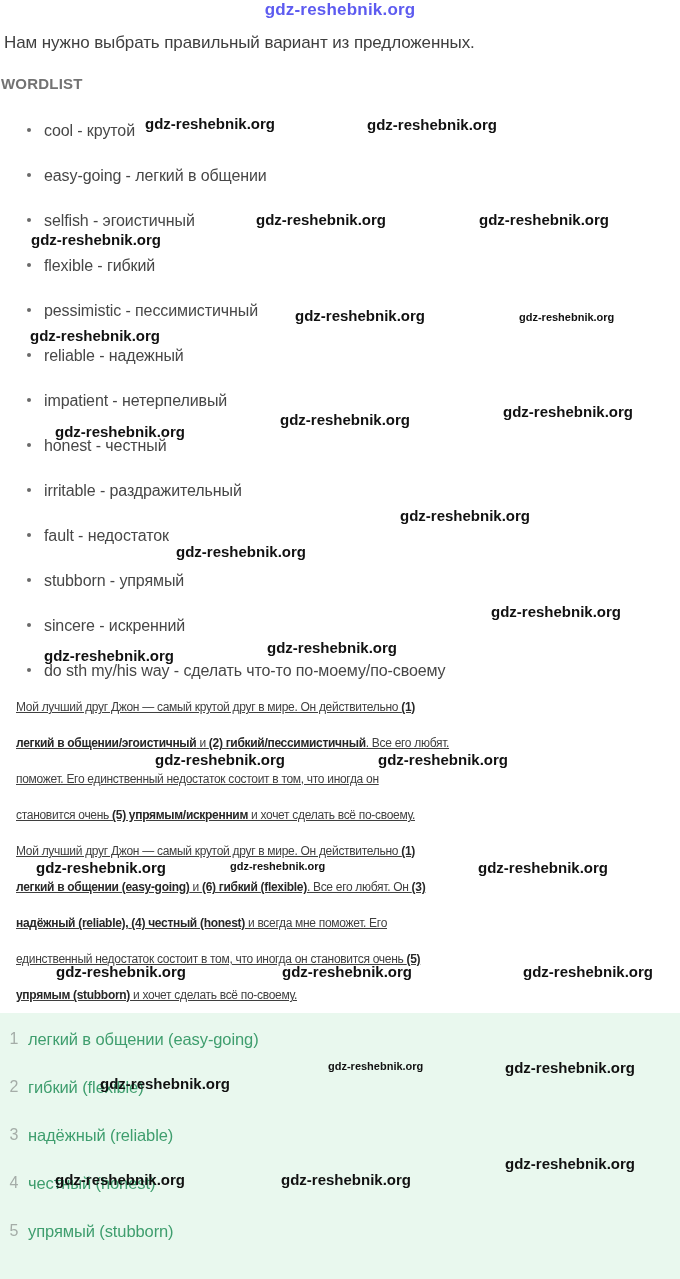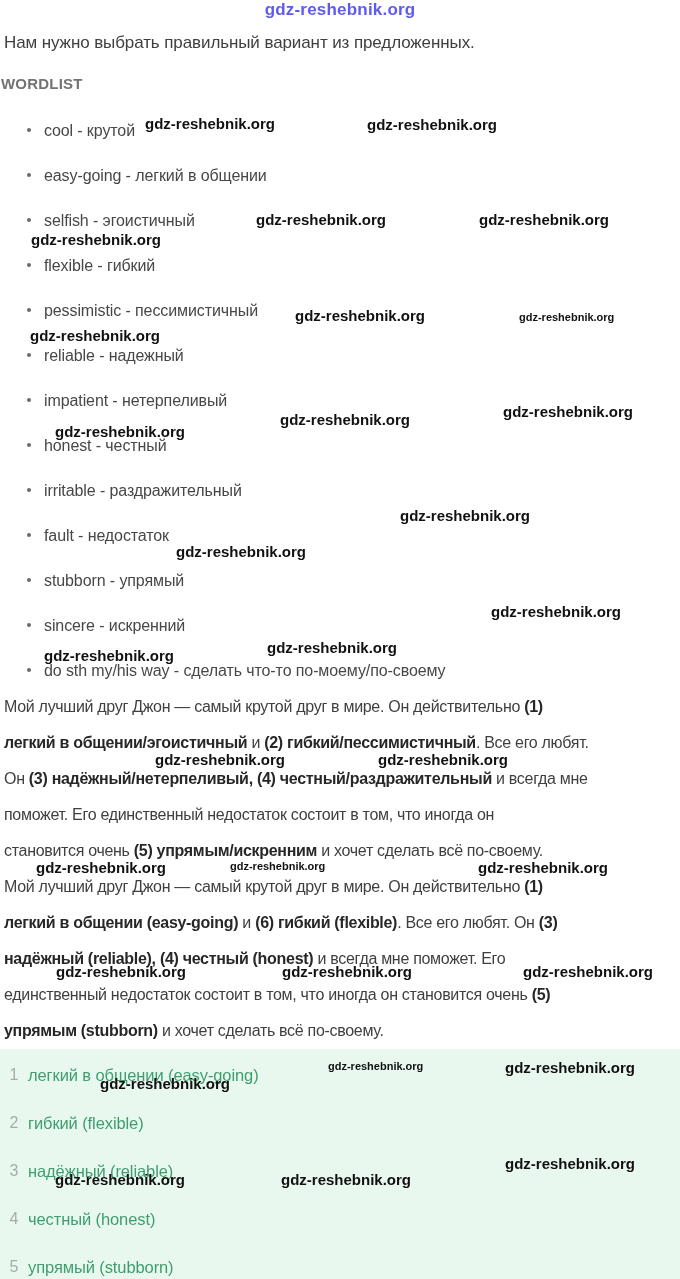--- a/index.html
+++ b/index.html
@@ -32,21 +32,21 @@
   ul.wordlist li {
     position: relative; font-size: 16px; line-height: 21px;
     margin-bottom: 24px; color: #474747; letter-spacing: -0.1px;
   }
   ul.wordlist li:last-child { margin-bottom: 0; }
   .dot {
     position: absolute; left: -17px; top: 8px; width: 4px; height: 4px;
     border-radius: 50%; background: #6a6a6a; display: block;
   }
 
-  .para { margin: 8px 4px 0; font-size: 16px; letter-spacing: -0.3px; }
+  .para { margin: 8px 16px 0; font-size: 12px; letter-spacing: -0.3px; text-decoration: underline; }
   .para + .para { margin-top: 0; }
   .tline { line-height: 36px; white-space: nowrap; }
   .b { font-weight: 700; color: var(--bold-text, #272727); }
 
   .answers {
     background: var(--answer-box-bg, #e9f8ee);
     margin-top: 0; padding: 2px 0 30px; width: 680px;
   }
   .answer-row { display: flex; align-items: center; height: 48px; }
   .answer-num {
@@ -126,21 +126,20 @@
     </li>
     <li class="wordlist-item">
       <span class="dot"></span>
       <span>do sth my/his way - сделать что-то по-моему/по-своему</span>
     </li>
   </ul>
 
 <div class="para">
     <div class="tline"><span>Мой лучший друг Джон — самый крутой друг в мире. Он действительно </span><span class="b">(1)</span></div>
     <div class="tline"><span class="b">легкий в общении/эгоистичный</span><span> и </span><span class="b">(2) гибкий/пессимистичный</span><span>. Все его любят.</span></div>
-    <div class="tline"><span>Он </span><span class="b">(3) надёжный/нетерпеливый,</span><span> </span><span class="b">(4) честный/раздражительный</span><span> и всегда мне</span></div>
     <div class="tline"><span>поможет. Его единственный недостаток состоит в том, что иногда он</span></div>
     <div class="tline"><span>становится очень </span><span class="b">(5) упрямым/искренним</span><span> и хочет сделать всё по-своему.</span></div>
   </div>
 
 <div class="para">
     <div class="tline"><span>Мой лучший друг Джон — самый крутой друг в мире. Он действительно </span><span class="b">(1)</span></div>
     <div class="tline"><span class="b">легкий в общении (easy-going)</span><span> и </span><span class="b">(6) гибкий (flexible)</span><span>. Все его любят. Он </span><span class="b">(3)</span></div>
     <div class="tline"><span class="b">надёжный (reliable),</span><span> </span><span class="b">(4) честный (honest)</span><span> и всегда мне поможет. Его</span></div>
     <div class="tline"><span>единственный недостаток состоит в том, что иногда он становится очень </span><span class="b">(5)</span></div>
     <div class="tline"><span class="b">упрямым (stubborn)</span><span> и хочет сделать всё по-своему.</span></div>

